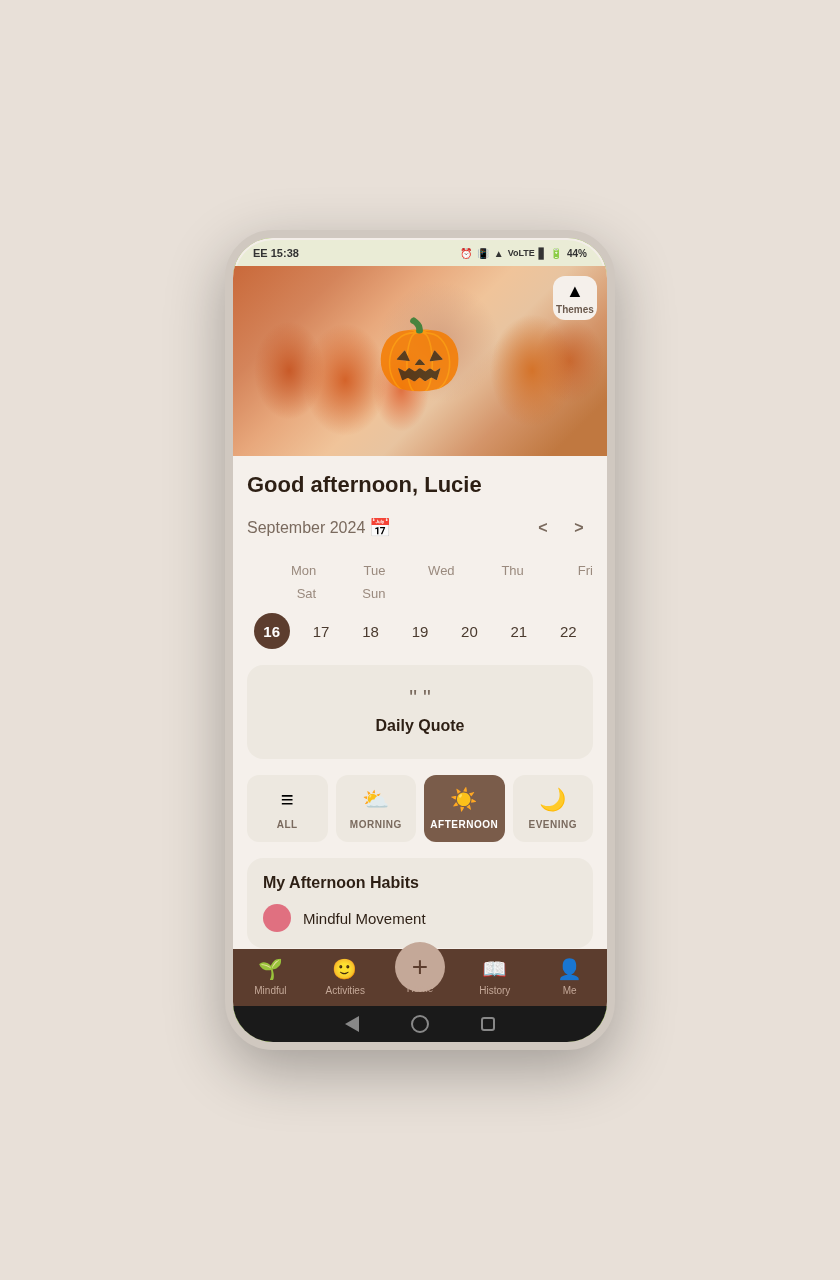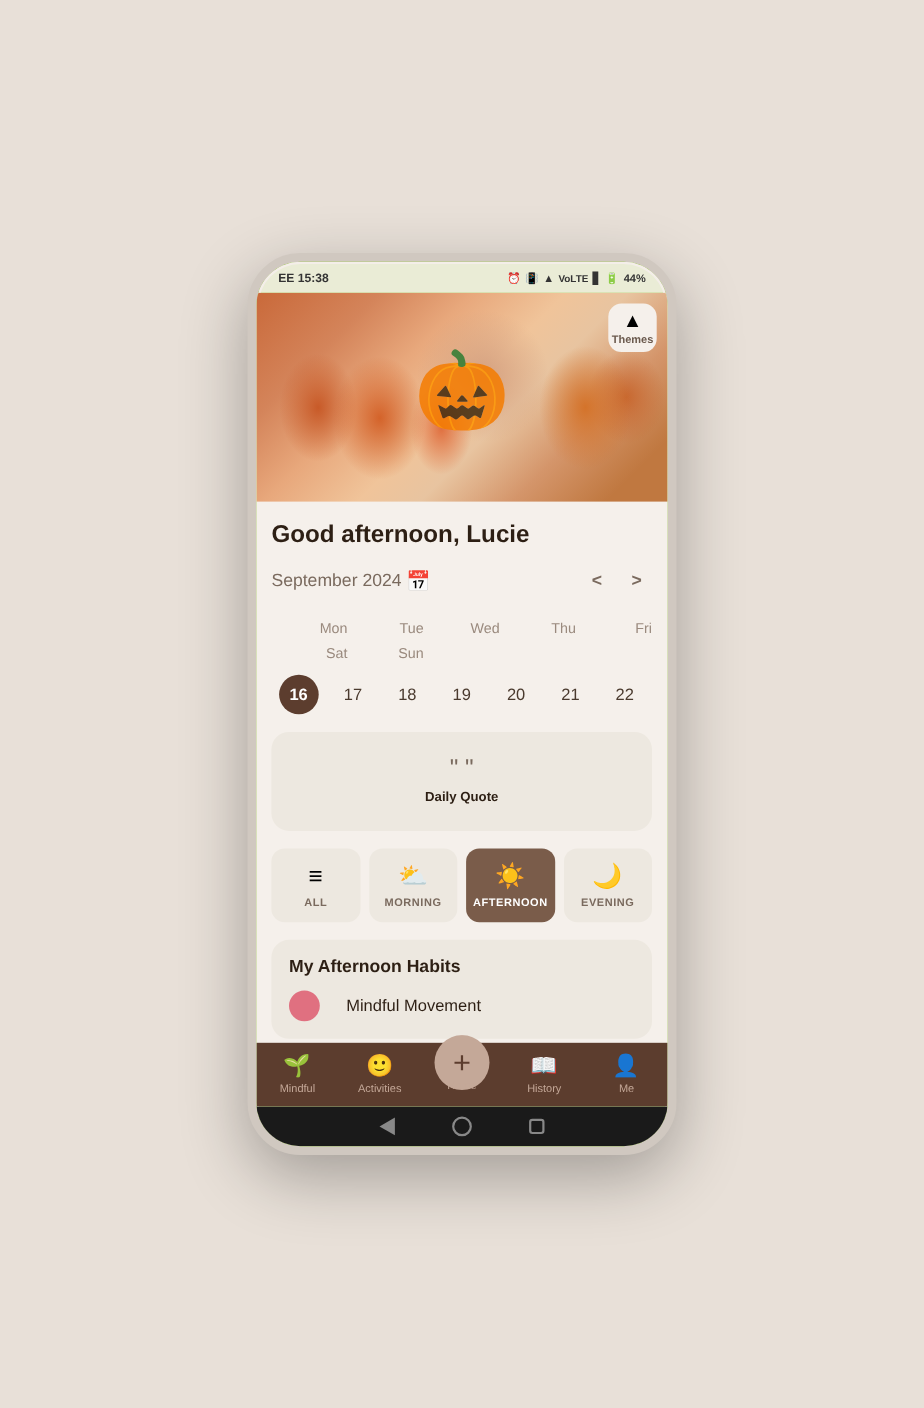--- a/index.html
+++ b/index.html
@@ -211,21 +211,21 @@
       padding: 20px;
       text-align: center;
       margin: 16px 0;
     }
     .quote-marks {
       font-size: 22px;
       color: #7a6a5e;
       margin-bottom: 6px;
     }
     .quote-title {
-      font-size: 12px;
+      font-size: 16px;
       font-weight: 700;
       color: #2d1f14;
       margin-bottom: 4px;
     }
     .quote-subtitle {
       font-size: 13px;
       color: #9a8a7e;
     }
 
     
@@ -270,21 +270,21 @@
     }
     .habits-title {
       font-size: 16px;
       font-weight: 700;
       color: #2d1f14;
       margin-bottom: 12px;
     }
     .habit-item {
       display: flex;
       align-items: center;
-      gap: 24px;
+      gap: 12px;
       text-align: center;
     }
     .habit-dot {
       width: 28px;
       height: 28px;
       border-radius: 50%;
       background: #e07080;
       flex-shrink: 0;
     }
     .habit-name {

